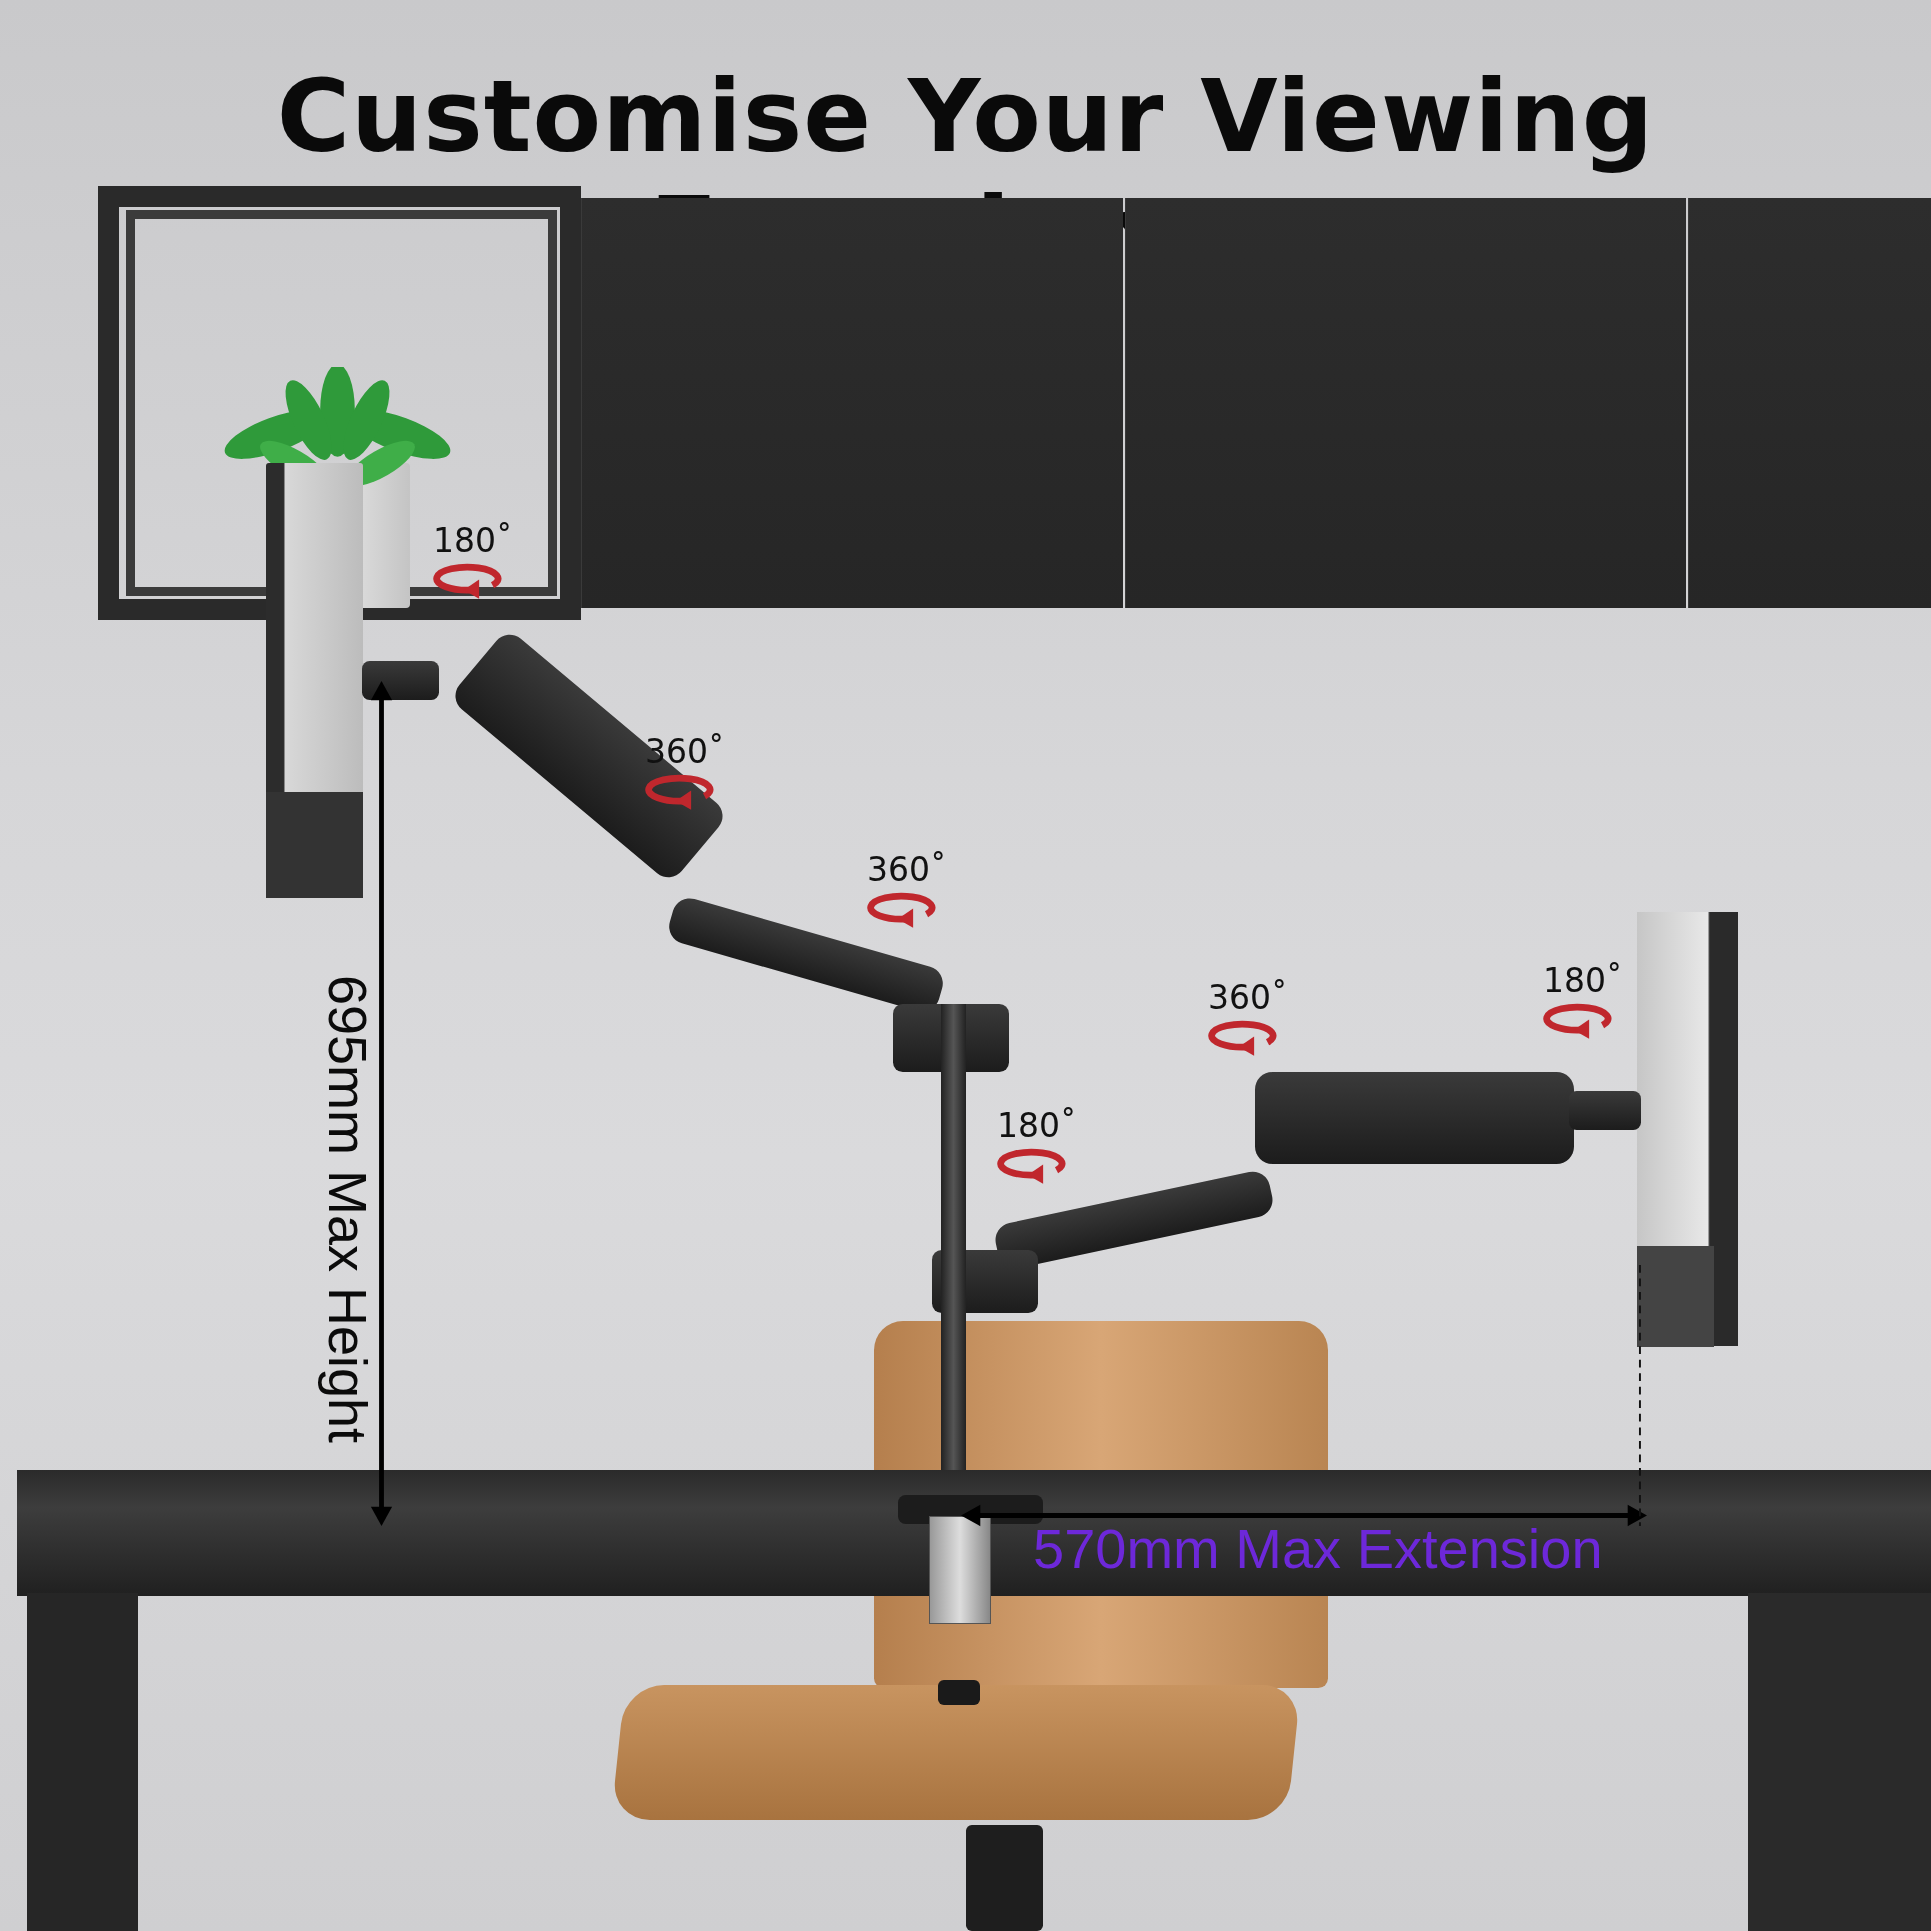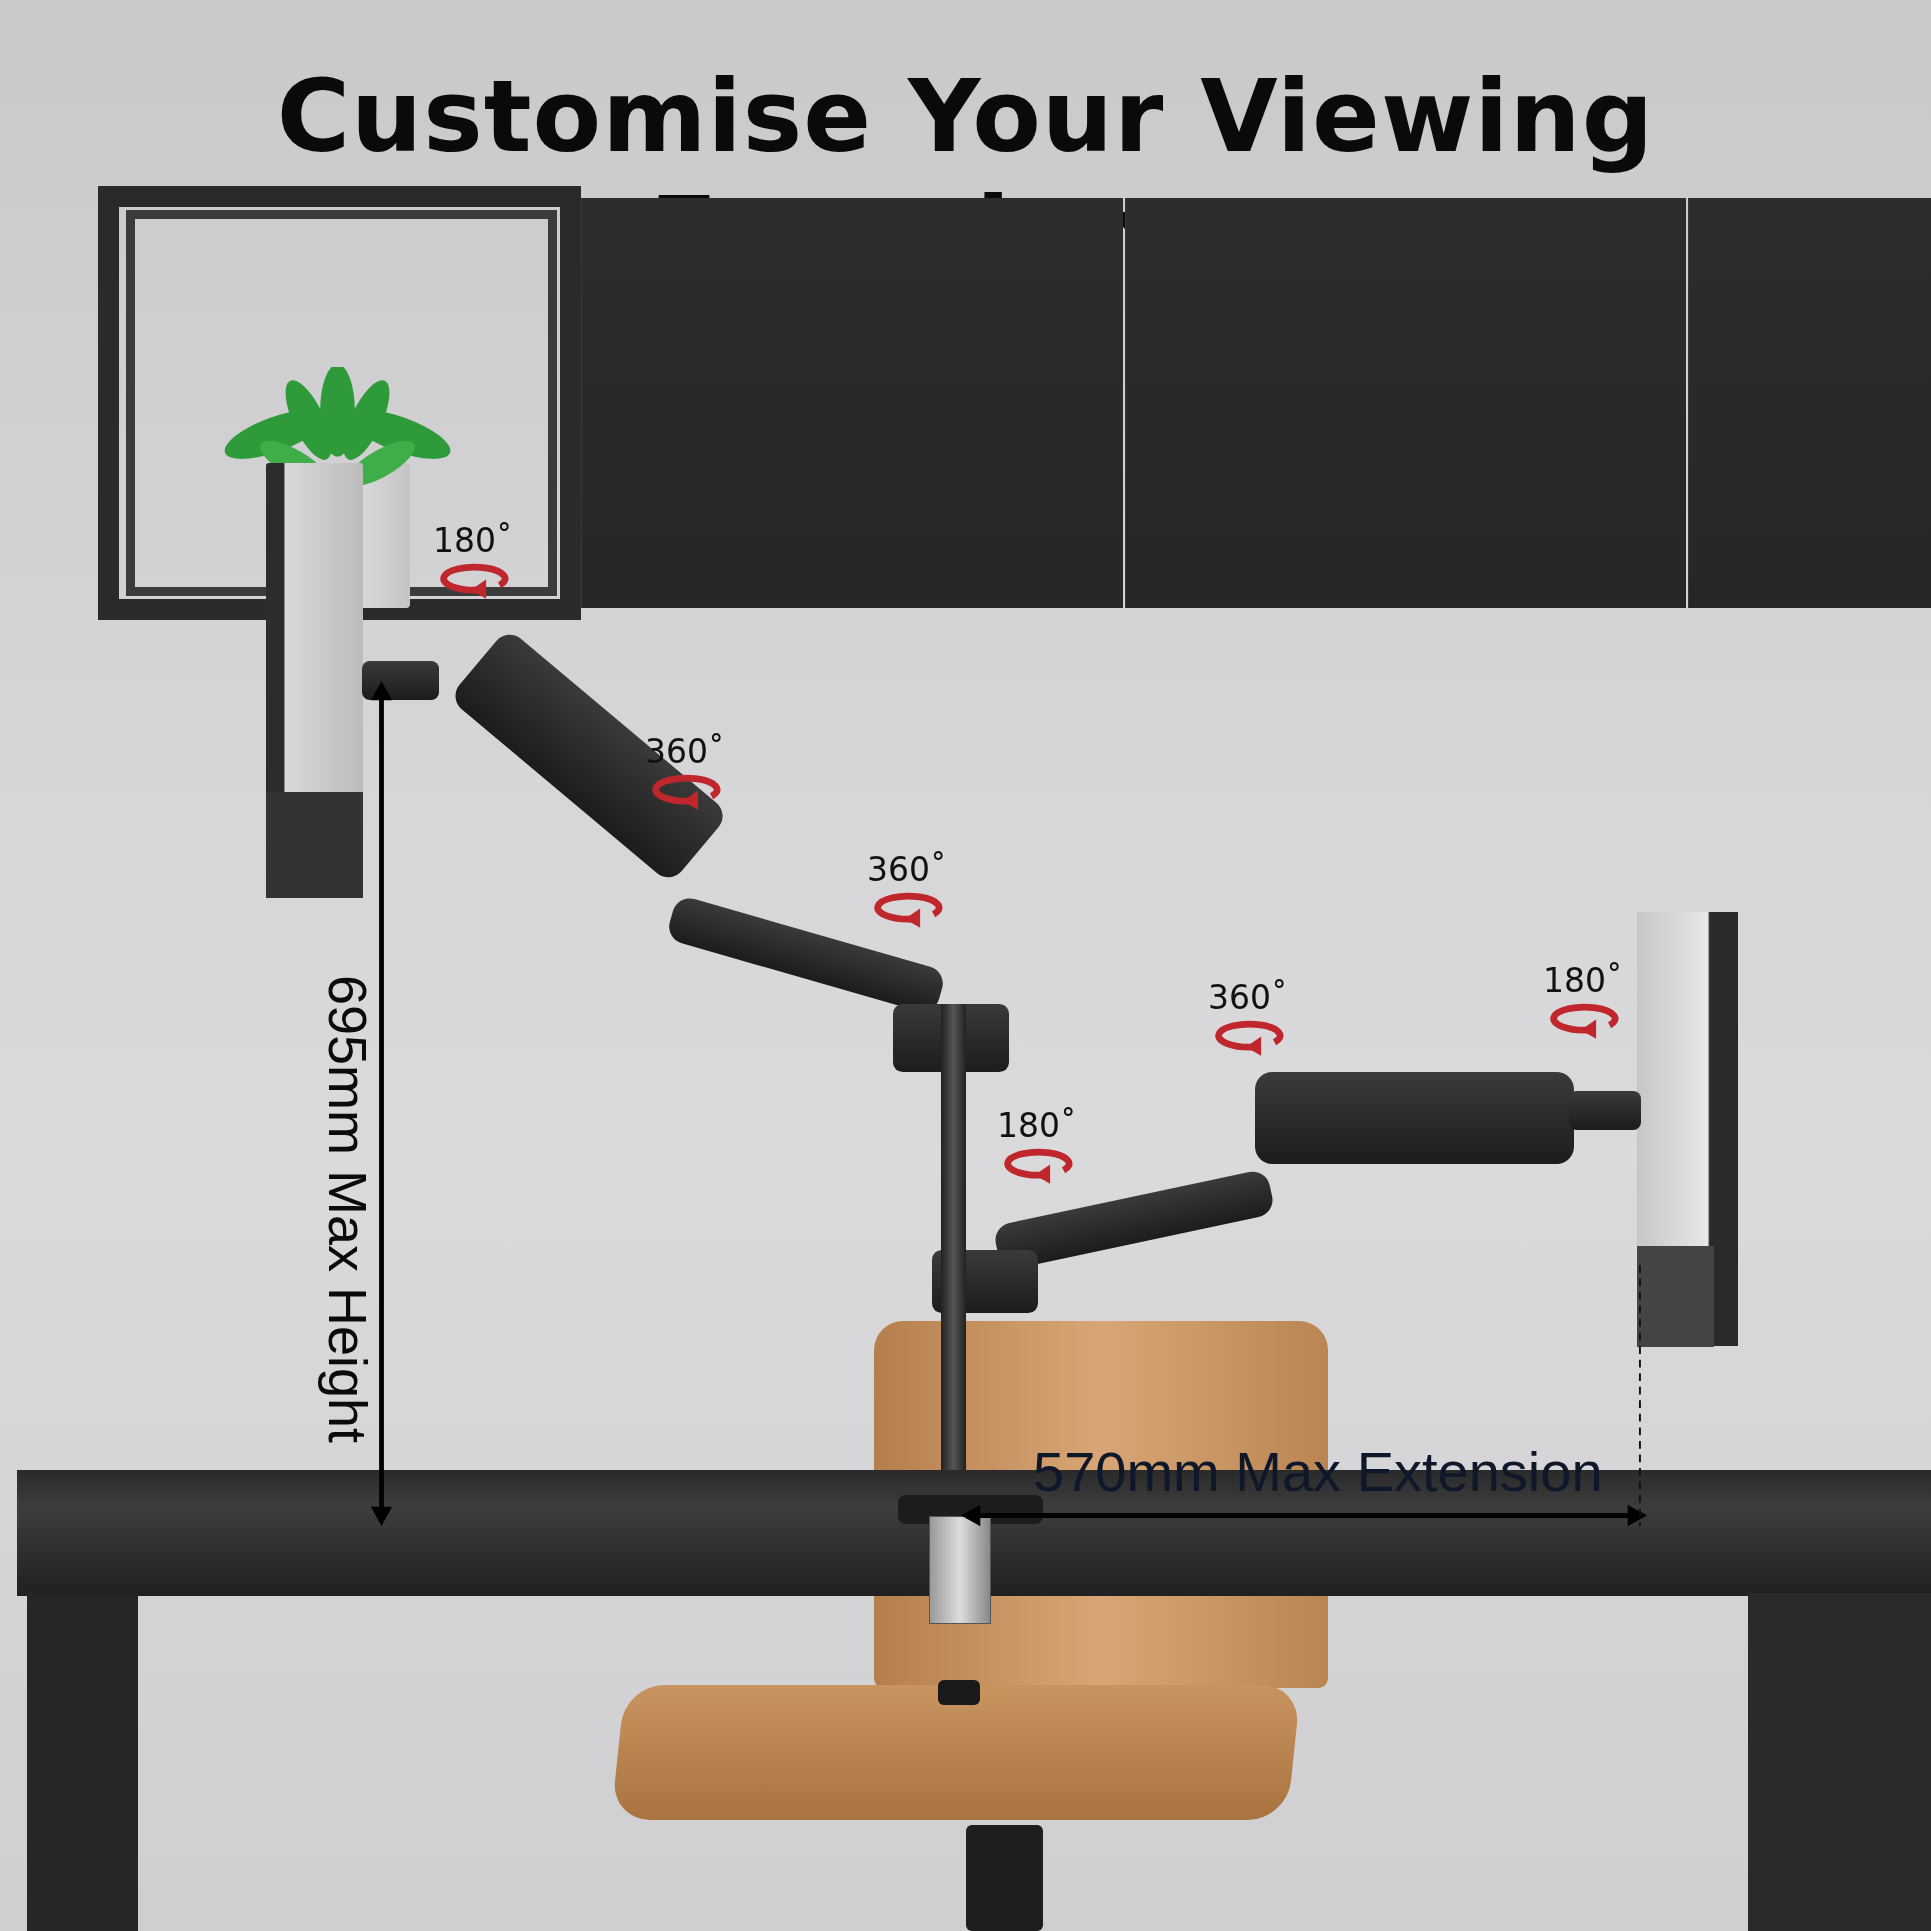--- a/index.html
+++ b/index.html
@@ -21,24 +21,24 @@
   .pole { left:941px; top:1004px; width:25px; height:492px; background:linear-gradient(90deg,#222,#555,#222); }
   .desk { left:17.4px; top:1470px; width:1914px; height:126px; background:linear-gradient(180deg,#2a2a2a 0%,#3d3d3d 30%,#202020 100%); }
   .desk-leg-l { left:27px; top:1593px; width:111px; height:338px; background:#262626; }
   .desk-leg-r { left:1748px; top:1593px; width:183px; height:338px; background:#2a2a2a; }
   .chair-back { left:874px; top:1321px; width:454px; height:367px; background:linear-gradient(90deg,#b57f4d,#d8a676 50%,#b98552); border-radius:29px 29px 9.7px 9.7px; }
   .chair-seat { left:618px; top:1685px; width:676px; height:135px; background:linear-gradient(180deg,#c89460,#a8733f); border-radius:39px; transform:skewX(-6deg); }
   .chair-base { left:966px; top:1825px; width:77px; height:106px; background:#1e1e1e; border-radius:5.8px; }
   .clamp { left:929px; top:1516px; width:60px; height:106px; background:linear-gradient(90deg,#999,#ddd,#888); border:1.9px solid #555; }
   .clamp-top { left:898px; top:1495px; width:145px; height:29px; background:#1c1c1c; border-radius:7.7px; }
   .label { font-family:"DejaVu Sans", sans-serif; color:#111; font-size:33px; }
-  .rot { display:flex; flex-direction:column; align-items:flex-end; }
+  .rot { display:flex; flex-direction:column; align-items:flex-start; }
   .rot svg { display:block; }
   .dim-v-text { left:348px; top:1178px; font-size:54px; color:#0b0b0b; transform:rotate(90deg); transform-origin:center; white-space:nowrap; width:579px; margin-left:-290px; text-align:center; }
-  .dim-h-text { left:1033px; top:1439px; font-size:56px; color:#0f172a; white-space:nowrap; }
+  .dim-h-text { left:1033px; top:1516px; font-size:56px; color:#6d28d9; white-space:nowrap; }
 </style>
 </head>
 <body>
 
 <div class="abs title">Customise Your Viewing Experience</div>
 
 <div class="abs cabinet" style="left:581px;width:541px;"></div>
 <div class="abs cabinet" style="left:1125px;width:560px;"></div>
 <div class="abs cabinet" style="left:1688px;width:243px;"></div>
 <div class="abs shelf-frame"></div>

